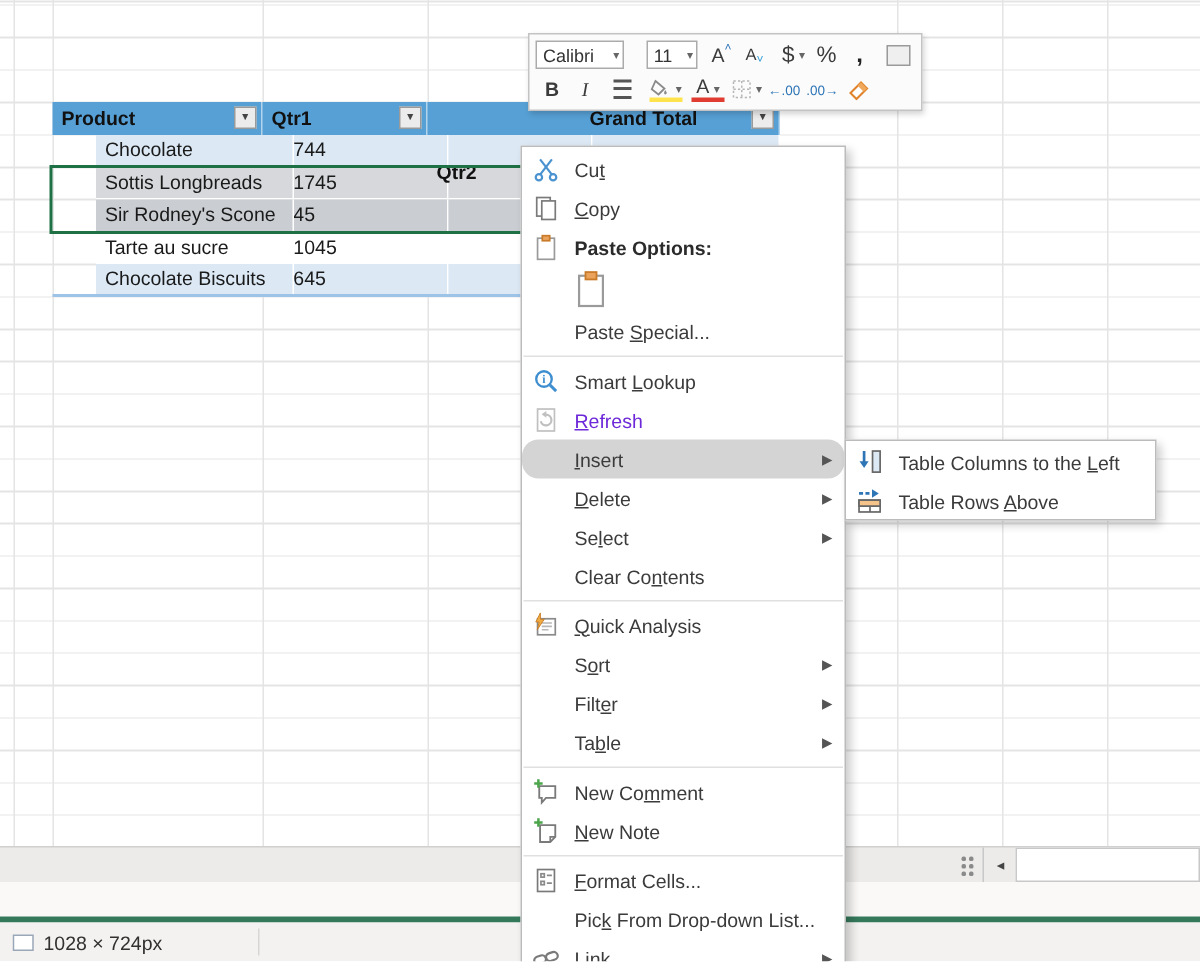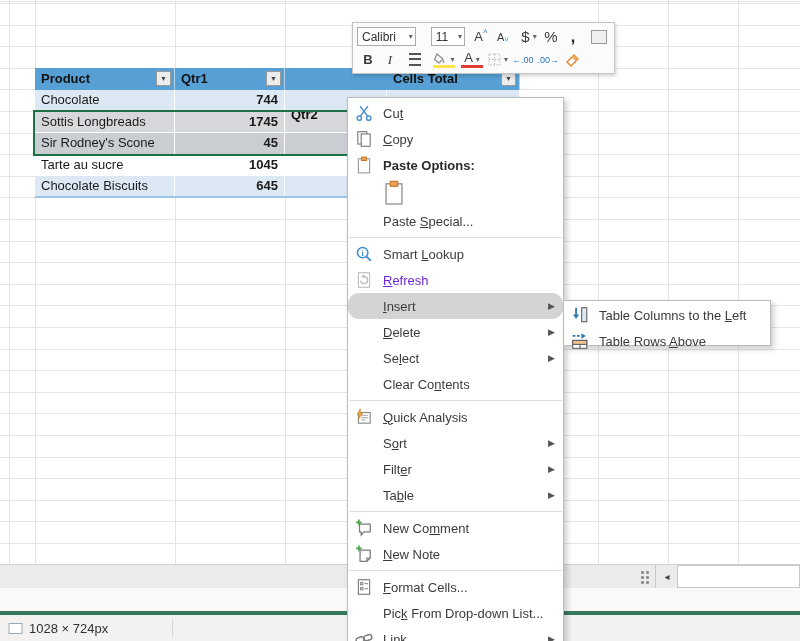--- a/index.html
+++ b/index.html
@@ -12,25 +12,25 @@
   .vline{position:absolute;top:0;height:564px;width:1px;background:#E4E4E4;}
   
   .xl-table{position:absolute;left:35px;top:68px;width:485px;z-index:2;}
   .xl-header{display:flex;height:22px;background:#57A0D5;}
   .xl-hcell{position:relative;box-sizing:border-box;height:22px;line-height:22px;
             font-size:13px;font-weight:bold;color:#111;padding-left:6px;
             border-right:1px solid rgba(255,255,255,.55);}
   .filter-btn{position:absolute;right:3px;top:3px;width:15px;height:15px;background:#ECECEC;
               border:1px solid #9A9A9A;box-sizing:border-box;font-size:8px;line-height:13px;
               text-align:center;color:#444;}
-  .xl-row{display:flex;}
+  .xl-row{display:flex;padding-left:29px;}
   .xl-cell{box-sizing:border-box;border-right:1px solid #fff;border-bottom:1px solid #fff;
            font-size:13px;color:#1A1A1A;overflow:hidden;white-space:nowrap;}
   .xl-cell.txt{padding-left:6px;}
-  .xl-cell.num{text-align:right;padding-right:6px;font-weight:bold;}
+  .xl-cell.num{text-align:left;padding-right:6px;}
   .table-bottom{position:absolute;left:35px;top:196px;width:485px;height:2px;background:#9DC3E6;z-index:2;}
   .sel-outline{position:absolute;left:33px;top:110px;width:487px;height:46px;
                border:2px solid #1E7145;box-sizing:border-box;z-index:3;pointer-events:none;}
   
   .mini-toolbar{position:absolute;left:352px;top:22px;width:263px;height:52px;background:#FBFBFB;
                 border:1px solid #C3C3C3;box-shadow:1px 2px 4px rgba(0,0,0,.18);z-index:6;
                 box-sizing:border-box;display:flex;flex-direction:column;justify-content:space-around;
                 padding:2px 4px;}
   .mtb-row{display:flex;align-items:center;height:23px;}
   .mtb-box{display:flex;align-items:center;justify-content:space-between;border:1px solid #ABABAB;
@@ -55,21 +55,21 @@
   .menu-item.disabled{color:#6d28d9;}
   .menu-icon{position:absolute;left:7px;top:4px;width:18px;height:18px;}
   .menu-label{margin-left:35px;white-space:nowrap;}
   .menu-label u{text-decoration:underline;}
   .menu-label.bold{font-weight:bold;color:#2B2B2B;}
   .menu-arrow{position:absolute;right:8px;font-size:9px;color:#555;top:8px;}
   .menu-sep{height:1px;background:#E0E0E0;margin:3px 1px;}
   .paste-row{height:30px;display:flex;align-items:center;}
   .paste-row svg{margin-left:35px;}
   
-  .submenu{position:absolute;left:563px;top:300px;width:208px;height:46px;background:#fff;
+  .submenu{position:absolute;left:563px;top:293px;width:208px;height:54px;background:#fff;
            border:1px solid #BBBBBB;box-shadow:3px 3px 6px rgba(0,0,0,.2);z-index:8;
            box-sizing:border-box;padding-top:1px;}
   
   .scroll-strip{position:absolute;left:0;top:564px;width:800px;height:24px;background:#ECEBEA;
                 border-top:1px solid #D2D0CE;box-sizing:border-box;z-index:4;}
   .grip{position:absolute;left:641px;top:6px;width:10px;height:13px;
         display:grid;grid-template-columns:3px 3px;grid-gap:2px;}
   .grip i{width:2.5px;height:2.5px;background:#8A8A8A;border-radius:50%;}
   .scroll-left{position:absolute;left:655px;top:0;width:22px;height:23px;border-left:1px solid #C8C8C8;
                display:flex;align-items:center;justify-content:center;font-size:10px;color:#444;}
@@ -96,21 +96,21 @@
   <div class="vline" style="left:285px"></div>
   <div class="vline" style="left:598px"></div>
   <div class="vline" style="left:668px"></div>
   <div class="vline" style="left:738px"></div>
 
   <div class="xl-table">
     <div class="xl-header" id="tbl-header">
         <div class="xl-hcell" style="width: 140px;"><span>Product</span><span class="filter-btn" style="font-size: 7px;">▼</span></div>
         <div class="xl-hcell" style="width: 110px;"><span>Qtr1</span><span class="filter-btn" style="font-size: 7px;">▼</span></div>
         <div class="xl-hcell" style="width: 102px; margin-top: 36px;"><span>Qtr2</span><span class="filter-btn" style="font-size: 7px;">▼</span></div>
-        <div class="xl-hcell" style="width: 133px;"><span>Cells Total</span><span class="filter-btn" style="font-size: 7px;">▼</span></div>
+        <div class="xl-hcell" style="width: 133px;"><span>Grand Total</span><span class="filter-btn" style="font-size: 7px;">▼</span></div>
       </div>
     <div id="tbl-body">
         <div class="xl-row">
           <div class="xl-cell txt" style="width: 140px; height: 21.6px; line-height: 20.6px; background: rgb(220, 233, 245);">Chocolate</div>
           <div class="xl-cell num" style="width: 110px; height: 21.6px; line-height: 20.6px; background: rgb(220, 233, 245);">744</div>
           <div class="xl-cell num" style="width: 102px; height: 21.6px; line-height: 20.6px; background: rgb(220, 233, 245);"></div>
           <div class="xl-cell num" style="width: 133px; height: 21.6px; line-height: 20.6px; background: rgb(220, 233, 245);"></div>
         </div>
         <div class="xl-row">
           <div class="xl-cell txt" style="width: 140px; height: 21.6px; line-height: 20.6px; background: rgb(214, 216, 219);">Sottis Longbreads</div>

